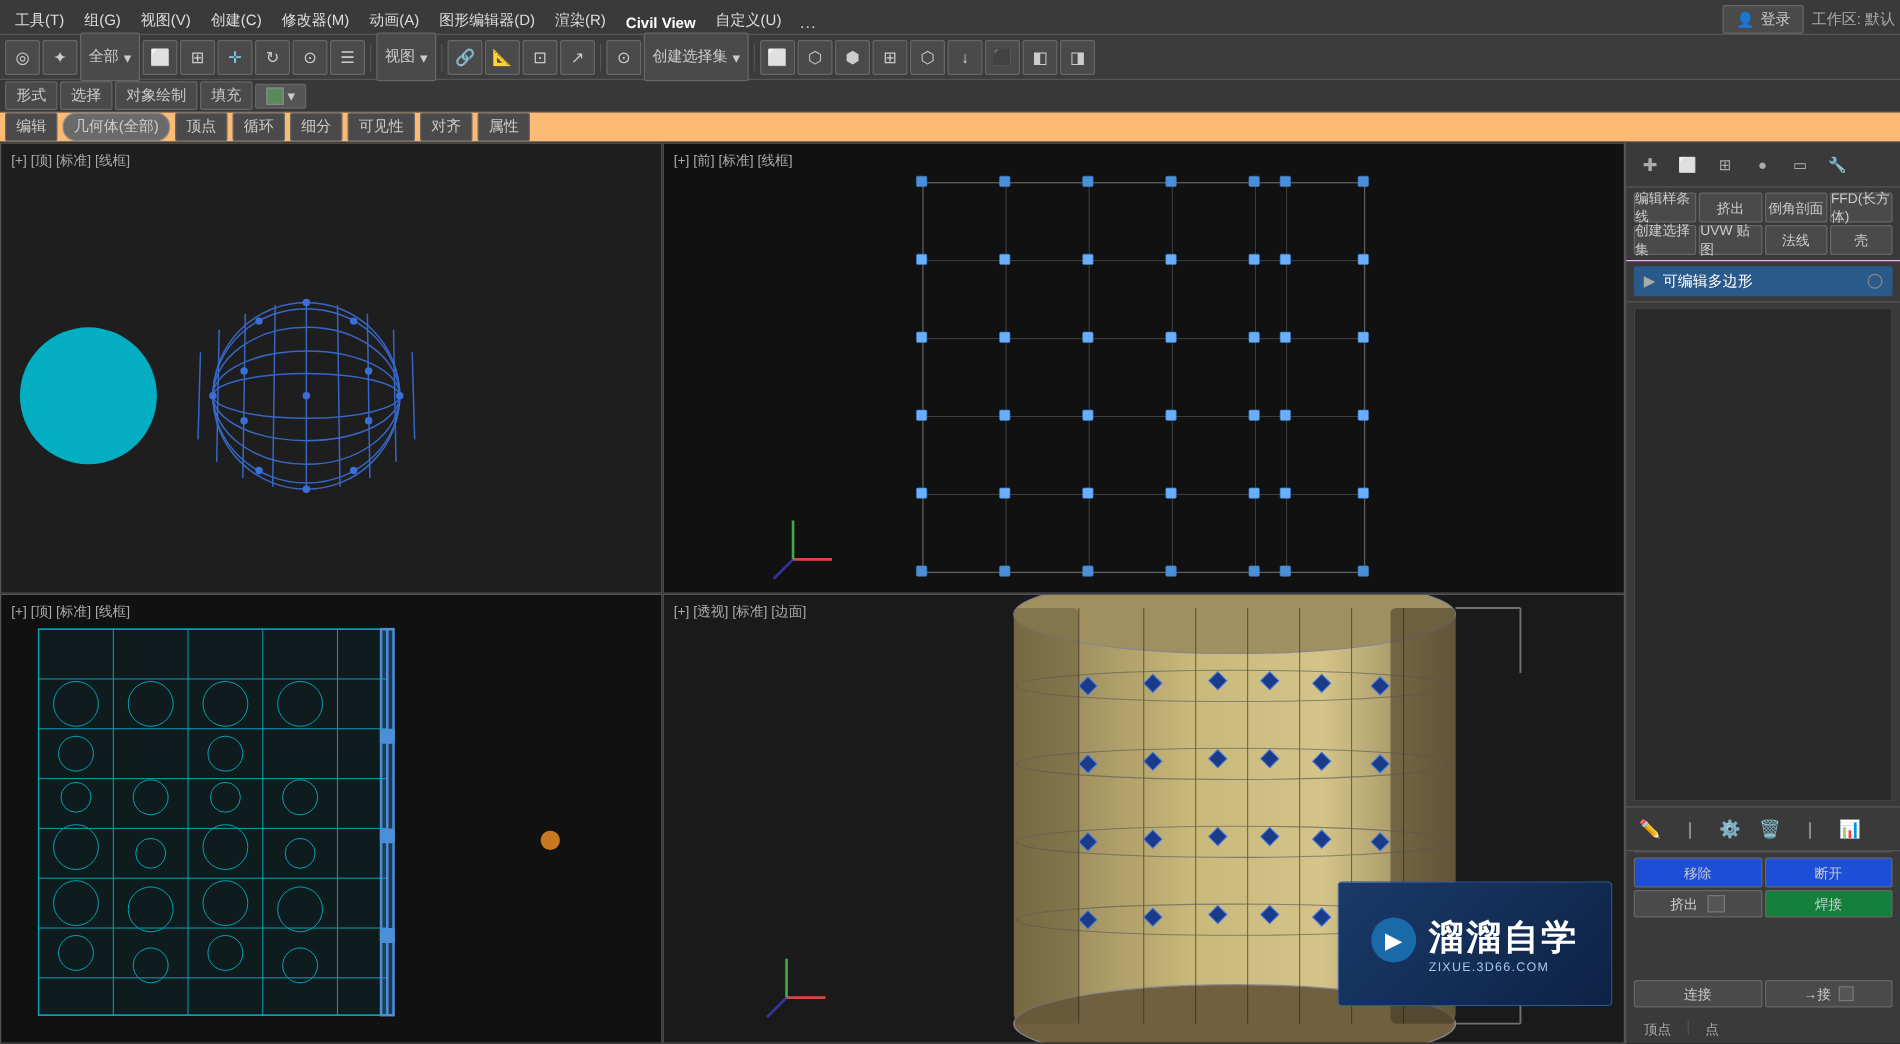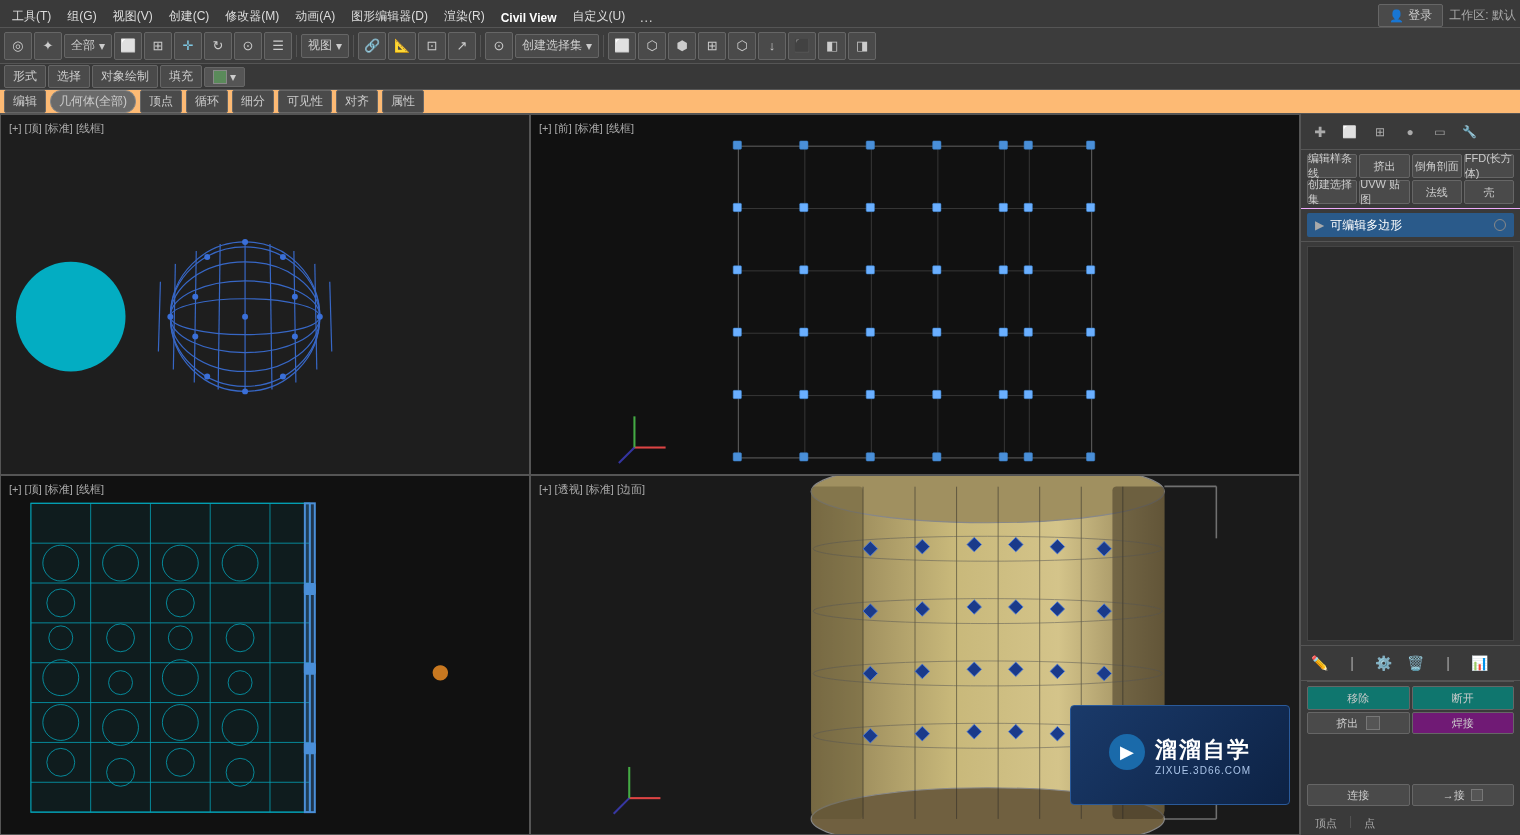--- a/index.html
+++ b/index.html
@@ -48,21 +48,21 @@
       border: 1px solid #666;
       border-radius: 2px;
       display: flex;
       align-items: center;
       justify-content: center;
       cursor: pointer;
       color: #ccc;
       font-size: 13px;
     }
     .toolbar-dropdown {
-      height: 24px;
+      height: 39px;
       background: #4a4a4a;
       border: 1px solid #666;
       border-radius: 2px;
       padding: 0 6px;
       display: flex;
       align-items: center;
       cursor: pointer;
       gap: 4px;
       color: #ccc;
       font-size: 12px;
@@ -305,21 +305,21 @@
 
     
     #rp-action-btns {
       display: grid;
       grid-template-columns: 1fr 1fr;
       gap: 2px;
       padding: 4px 6px;
     }
     .rp-action-btn {
       height: 24px;
-      background: #0f766e;
+      background: #1d4ed8;
       border: 1px solid #666;
       border-radius: 2px;
       color: #ccc;
       font-size: 11px;
       display: flex;
       align-items: center;
       justify-content: center;
       cursor: pointer;
     }
 
@@ -346,21 +346,21 @@
       border-radius: 50%;
       display: flex;
       align-items: center;
       justify-content: center;
       font-size: 18px;
       color: #fff;
       margin-bottom: 6px;
     }
     .wm-text-main {
       color: #fff;
-      font-size: 22px;
+      font-size: 28px;
       font-weight: bold;
       letter-spacing: 2px;
     }
     .wm-text-sub {
       color: #aac4e8;
       font-size: 10px;
       letter-spacing: 1px;
     }
 
     
@@ -839,21 +839,21 @@
 
     <div style="height:1px; background:#555; margin: 0 6px;"></div>
 
     <div id="rp-action-btns">
       <div class="rp-action-btn">移除</div>
       <div class="rp-action-btn">断开</div>
       <div class="rp-extra-btn" style="height:22px; background:#4a4a4a; border:1px solid #666; border-radius:2px; display:flex; align-items:center; justify-content:center; cursor:pointer; font-size:11px; color:#ccc;">
         <span>挤出</span>
         <span style="margin-left:4px; width:14px; height:14px; background:#555; border:1px solid #777; display:inline-block;"></span>
       </div>
-      <div class="rp-extra-btn" style="height:22px; background:#701a75; border:1px solid #666; border-radius:2px; display:flex; align-items:center; justify-content:center; cursor:pointer; font-size:11px; color:#ccc;">
+      <div class="rp-extra-btn" style="height:22px; background:#15803d; border:1px solid #666; border-radius:2px; display:flex; align-items:center; justify-content:center; cursor:pointer; font-size:11px; color:#ccc;">
         <span>焊接</span>
       </div>
     </div>
 
     <div class="rp-extra-row">
       <div class="rp-extra-btn">连接</div>
       <div class="rp-extra-btn">
         <span>→接</span>
         <span style="margin-left:2px; width:12px; height:12px; background:#555; border:1px solid #777; display:inline-block;"></span>
       </div>

